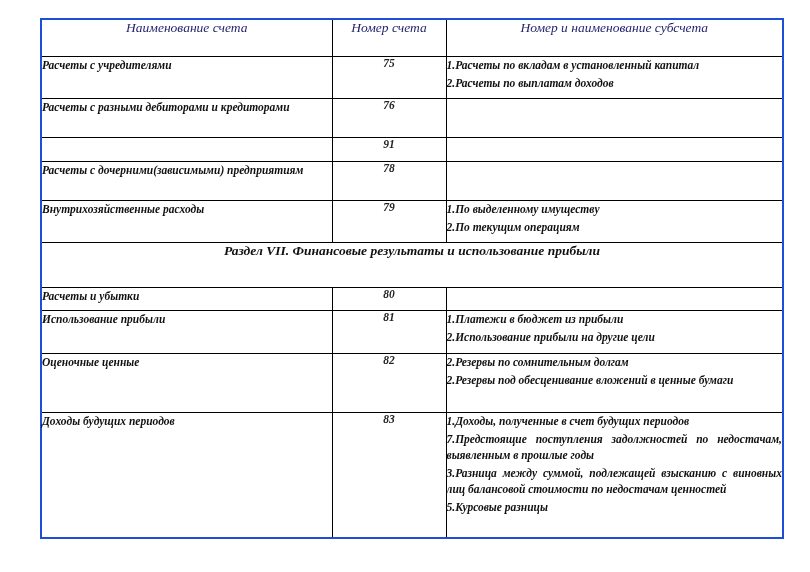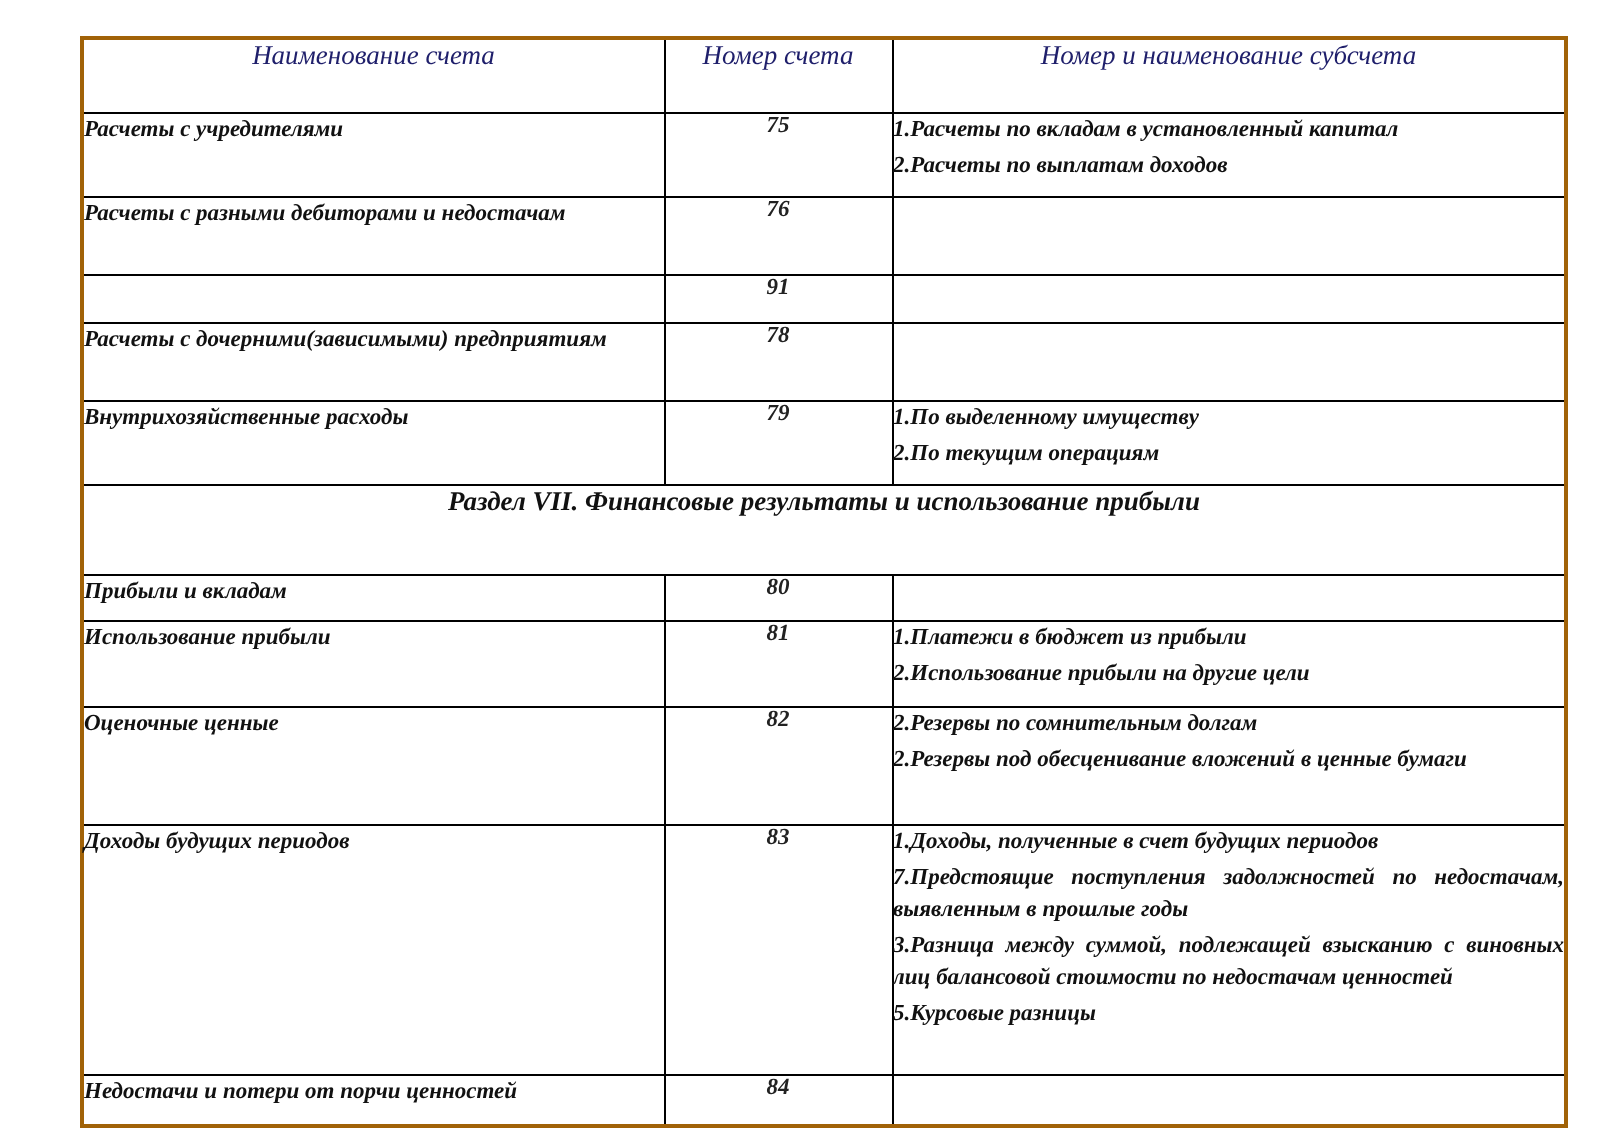--- a/index.html
+++ b/index.html
@@ -12,21 +12,21 @@
     height: 572px;
     position: relative;
     overflow: hidden;
     font-family: "Liberation Serif", "DejaVu Serif", serif;
   }
   .sheet {
     position: absolute;
     left: 40px;
     top: 18px;
     width: 744px;
-    border: 2px solid #a16207;
+    border: 2px solid #1d4ed8;
     box-sizing: border-box;
   }
   table.ledger {
     border-collapse: collapse;
     width: 100%;
     table-layout: fixed;
   }
   table.ledger col.c1 { width: 290px; }
   table.ledger col.c2 { width: 114px; }
   table.ledger col.c3 { width: auto; }
@@ -117,21 +117,21 @@
     <tr class="r75">
       <td class="name">Расчеты с учредителями</td>
       <td class="num">75</td>
       <td class="sub">
         <span class="item">1.Расчеты по вкладам в установленный капитал</span>
         <span class="item">2.Расчеты по выплатам доходов</span>
       </td>
     </tr>
 
     <tr class="r76">
-      <td class="name">Расчеты с разными дебиторами и недостачам</td>
+      <td class="name">Расчеты с разными дебиторами и кредиторами</td>
       <td class="num">76</td>
       <td class="sub"></td>
     </tr>
 
     <tr class="r77">
       <td class="name"></td>
       <td class="num">91</td>
       <td class="sub"></td>
     </tr>
 
@@ -148,21 +148,21 @@
         <span class="item">1.По выделенному имуществу</span>
         <span class="item">2.По текущим операциям</span>
       </td>
     </tr>
 
     <tr class="rsec">
       <td class="section" colspan="3">Раздел VII. Финансовые результаты и использование прибыли</td>
     </tr>
 
     <tr class="r80">
-      <td class="name">Прибыли и вкладам</td>
+      <td class="name">Расчеты и убытки</td>
       <td class="num">80</td>
       <td class="sub"></td>
     </tr>
 
     <tr class="r81">
       <td class="name">Использование прибыли</td>
       <td class="num">81</td>
       <td class="sub">
         <span class="item">1.Платежи в бюджет из прибыли</span>
         <span class="item">2.Использование прибыли на другие цели</span>
@@ -182,20 +182,15 @@
       <td class="name">Доходы будущих периодов</td>
       <td class="num">83</td>
       <td class="sub">
         <span class="item">1.Доходы, полученные в счет будущих периодов</span>
         <span class="item">7.Предстоящие поступления задолжностей по недостачам, выявленным в прошлые годы</span>
         <span class="item">3.Разница между суммой, подлежащей взысканию с виновных лиц балансовой стоимости по недостачам ценностей</span>
         <span class="item">5.Курсовые разницы</span>
       </td>
     </tr>
 
-    <tr class="r84">
-      <td class="name">Недостачи и потери от порчи ценностей</td>
-      <td class="num">84</td>
-      <td class="sub"></td>
-    </tr>
   </tbody>
     </table>
 </div>
 
 </body></html>

